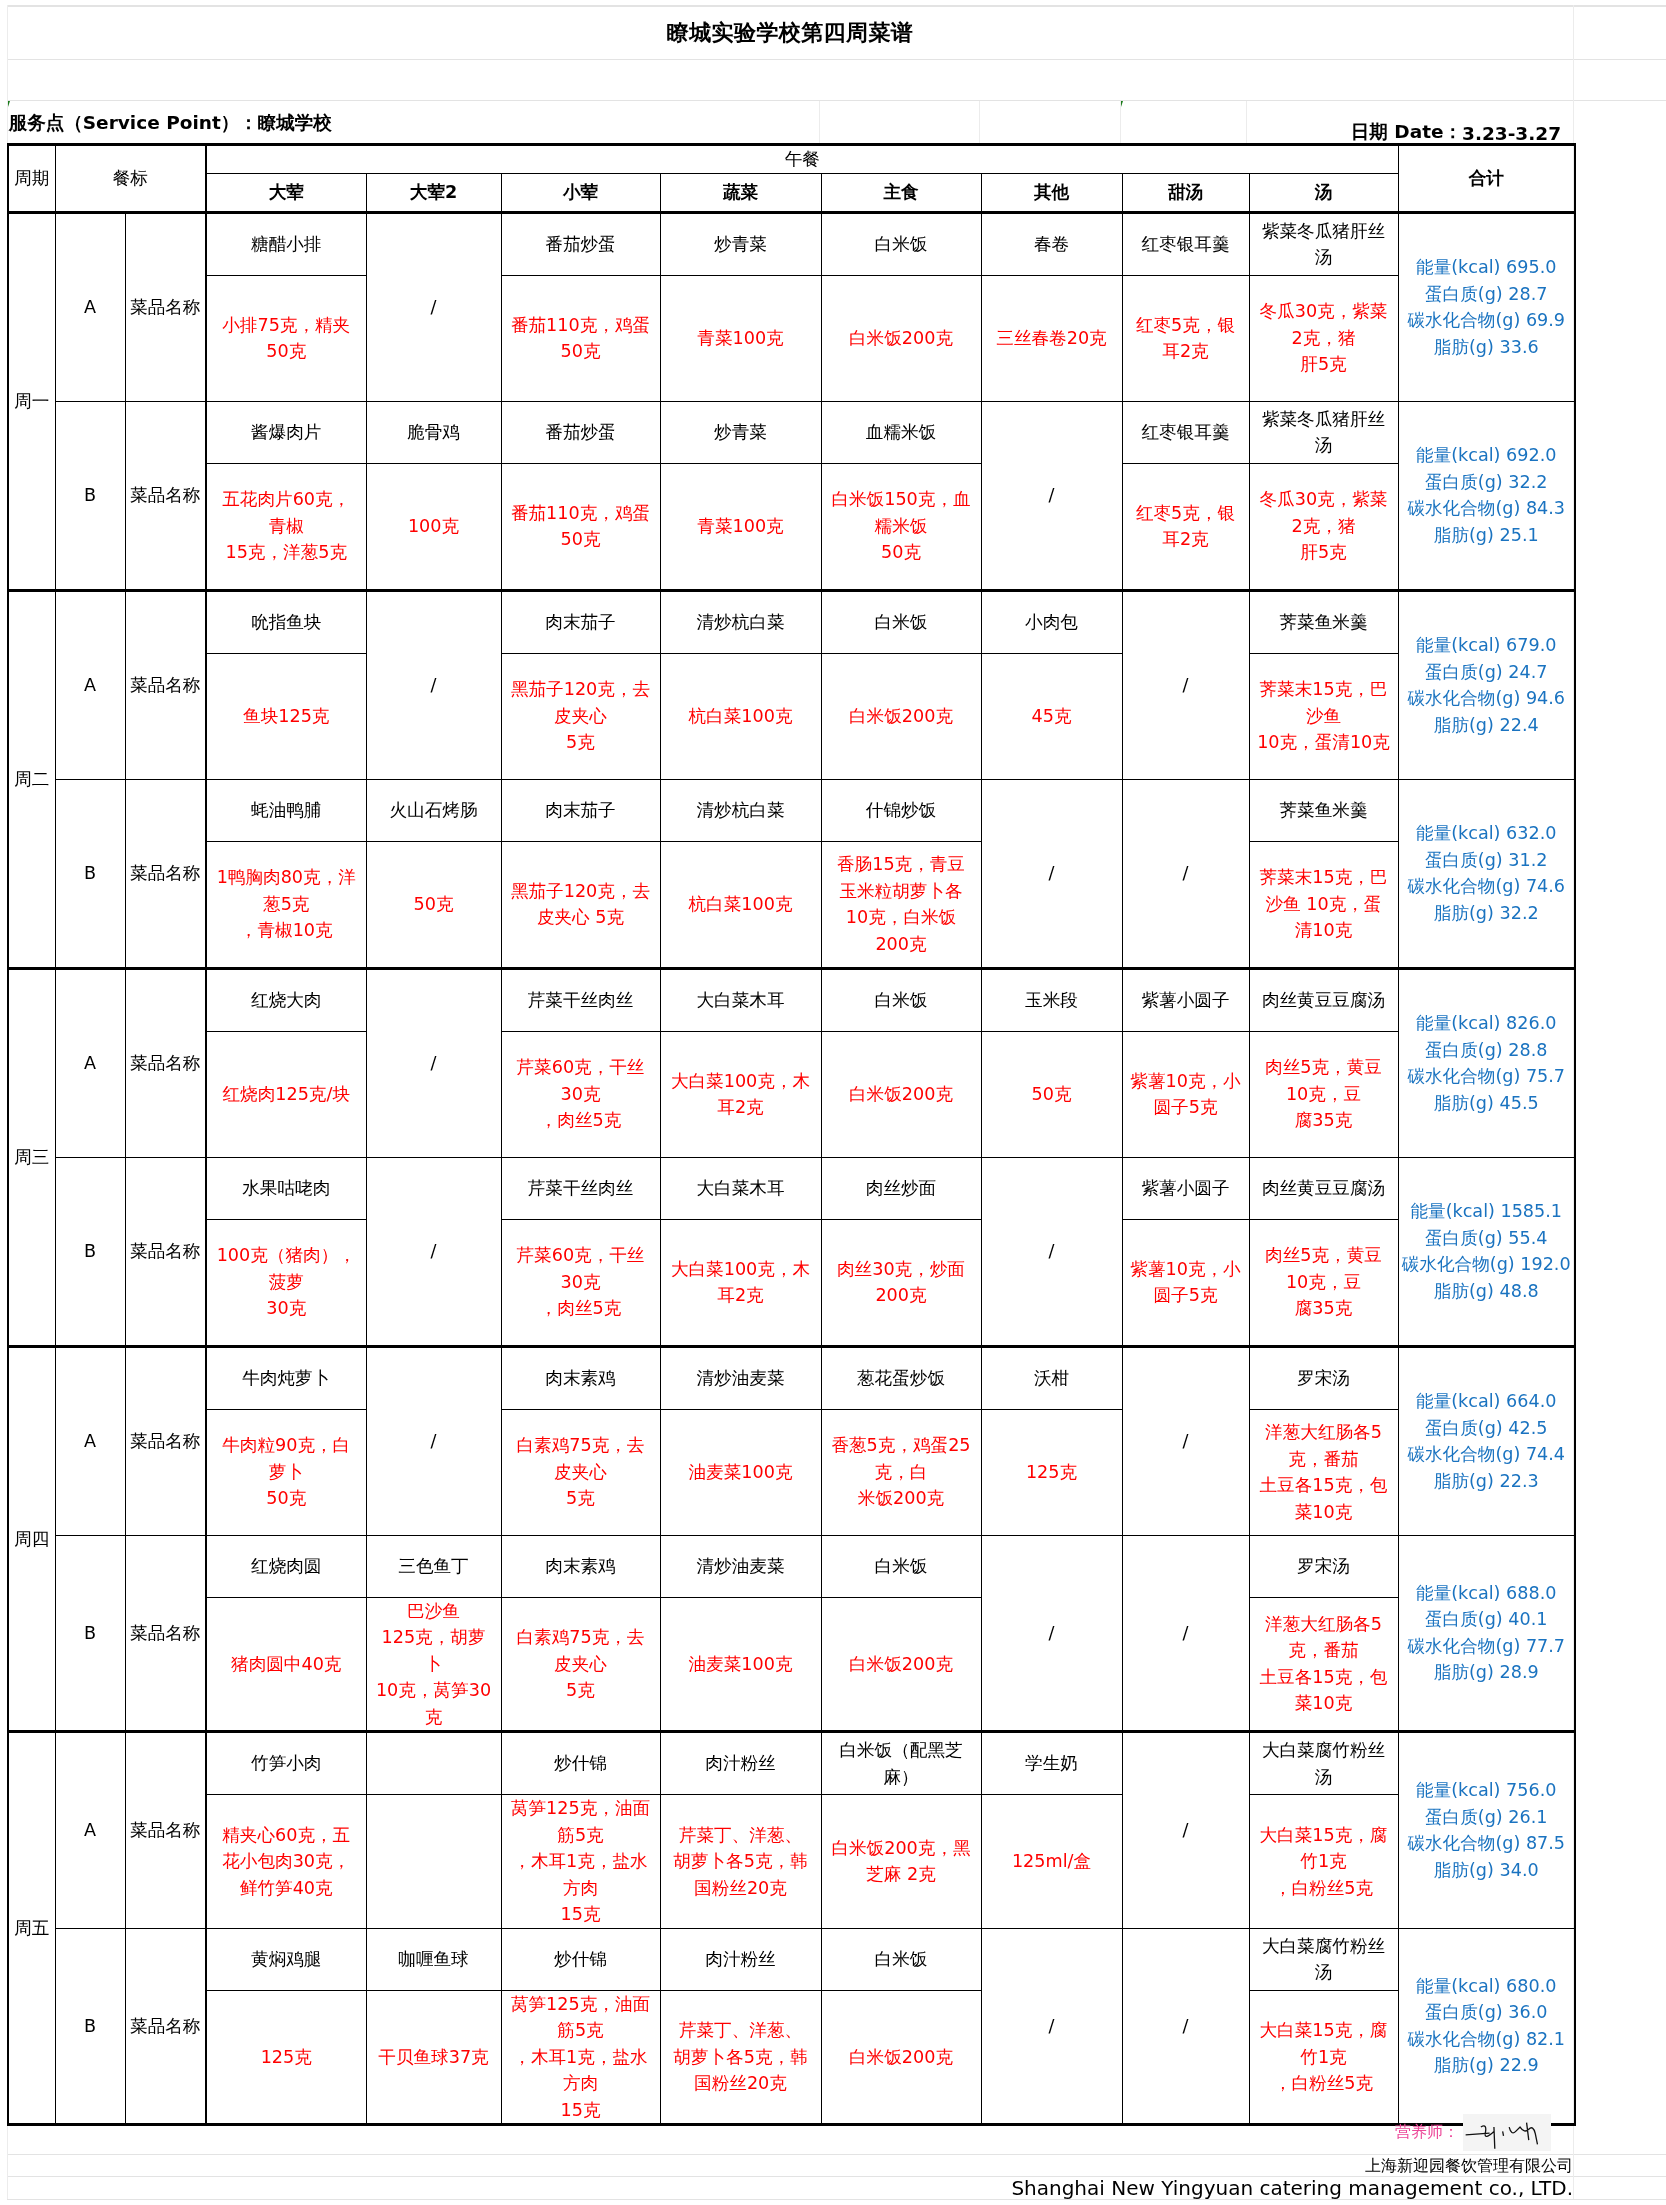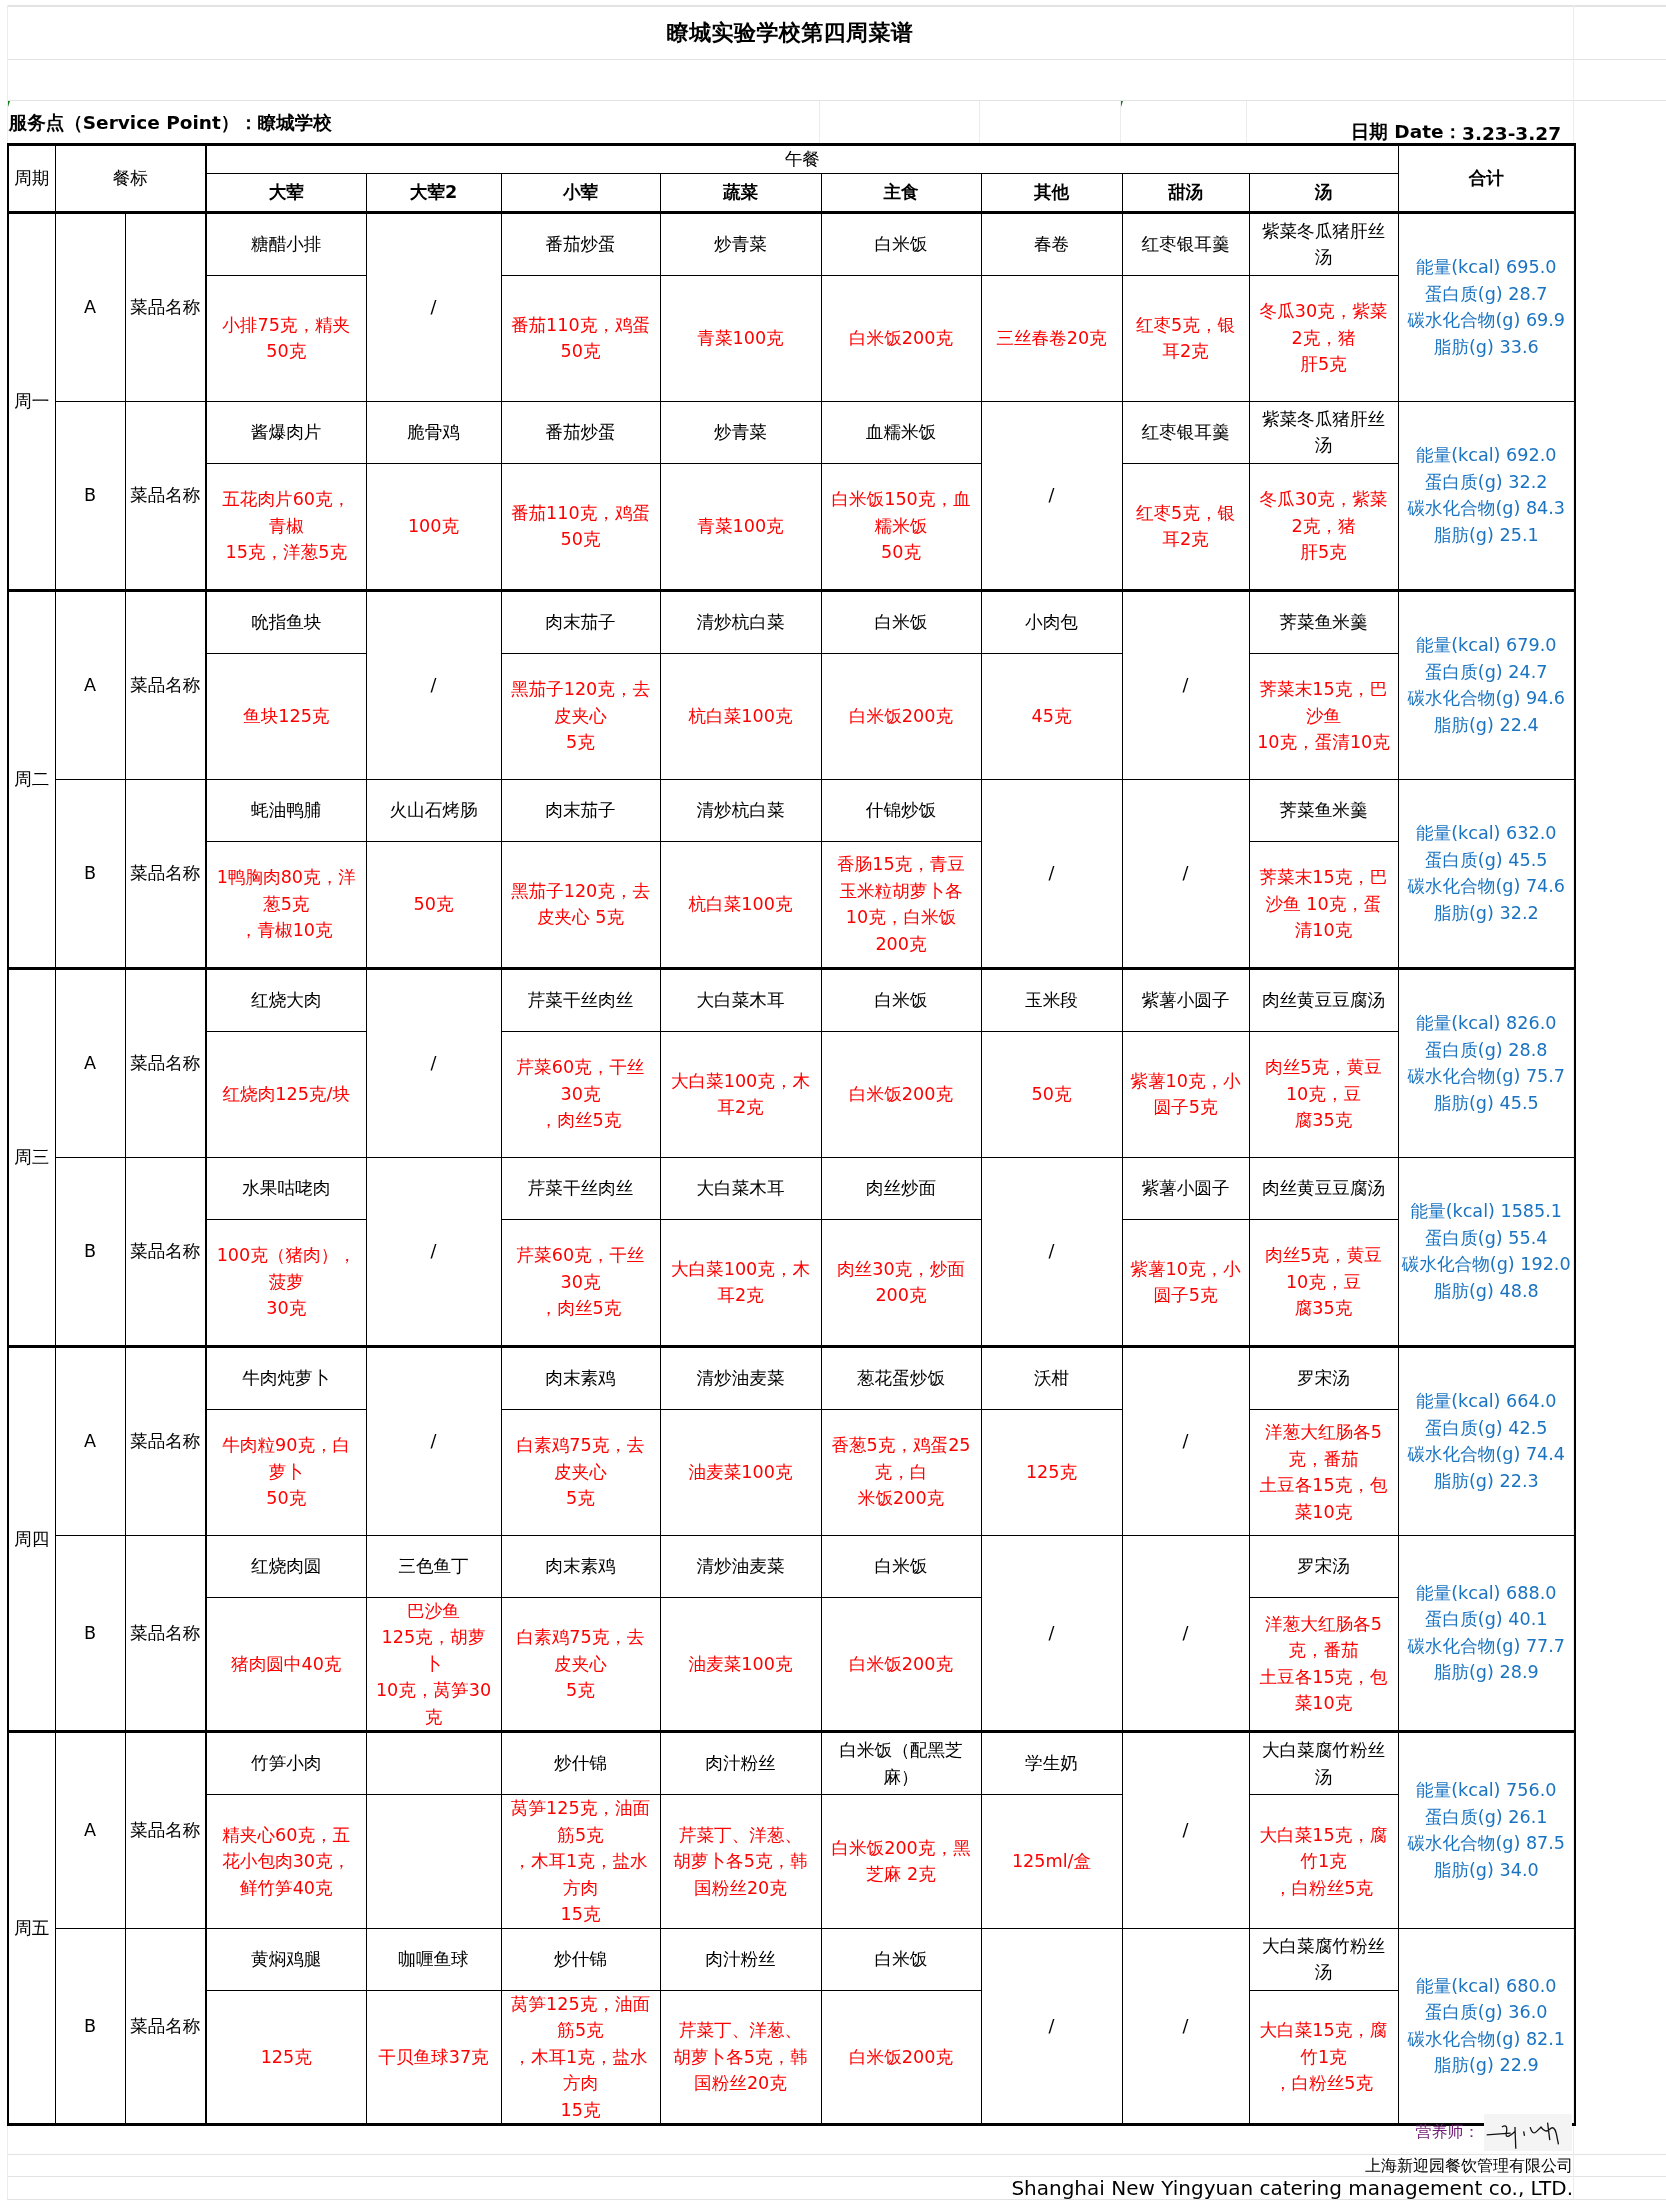--- a/index.html
+++ b/index.html
@@ -24,21 +24,21 @@
   tr.name td{height:61px;}
   tr.ingr td{height:125px;}
   tr.fname td{height:61px;}
   tr.fingr td{height:116px;}
   .red{color:#ff0000;}
   .blue{color:#1a73c0;font-size:17px;line-height:26.5px;}
   .day{font-size:18.5px;}
   .meal{font-size:19.4px;}
   .lbl{font-size:17px;}
   .slash{font-size:19.4px;}
-  .footer-sig{position:absolute;left:1395px;top:2110px;width:177px;height:44px;display:flex;align-items:center;justify-content:flex-end;font-size:16px;color:#701a75;}
+  .footer-sig{position:absolute;left:1395px;top:2110px;width:177px;height:44px;display:flex;align-items:center;font-size:16px;color:#ec4899;}
   .sig{width:88px;height:37px;background:#f4f4f4;margin-left:4.4px;position:relative;}
   .sig svg{position:absolute;left:0;top:0;}
   .company-cn{position:absolute;right:94px;top:2155px;height:22px;display:flex;align-items:center;font-size:16px;}
   .company-en{position:absolute;right:94px;top:2177px;height:22px;display:flex;align-items:center;font-size:20px;}
   .cell-wrap{white-space:pre-line;}
 </style>
 </head>
 <body>
 
 <div class="grid-h" style="top:5.3px;"></div>
@@ -209,21 +209,21 @@
         <td class="cell-wrap">蚝油鸭脯</td>
         <td class="cell-wrap">火山石烤肠</td>
         <td class="cell-wrap">肉末茄子</td>
         <td class="cell-wrap">清炒杭白菜</td>
         <td class="cell-wrap">什锦炒饭</td>
         <td class="slash cell-wrap bb" rowspan="2">/</td>
         <td class="slash cell-wrap bb" rowspan="2">/</td>
         <td class="cell-wrap">荠菜鱼米羹</td>
         <td class="blue br bb" rowspan="2">
           <div>能量(kcal) 632.0</div>
-          <div>蛋白质(g) 45.5</div>
+          <div>蛋白质(g) 31.2</div>
           <div>碳水化合物(g) 74.6</div>
           <div>脂肪(g) 32.2</div>
         </td>
       </tr>
       <tr class="ingr">
         <td class="red cell-wrap bb">1鸭胸肉80克，洋
 葱5克
 ，青椒10克</td>
         <td class="red cell-wrap bb">50克</td>
         <td class="red cell-wrap bb">黑茄子120克，去

